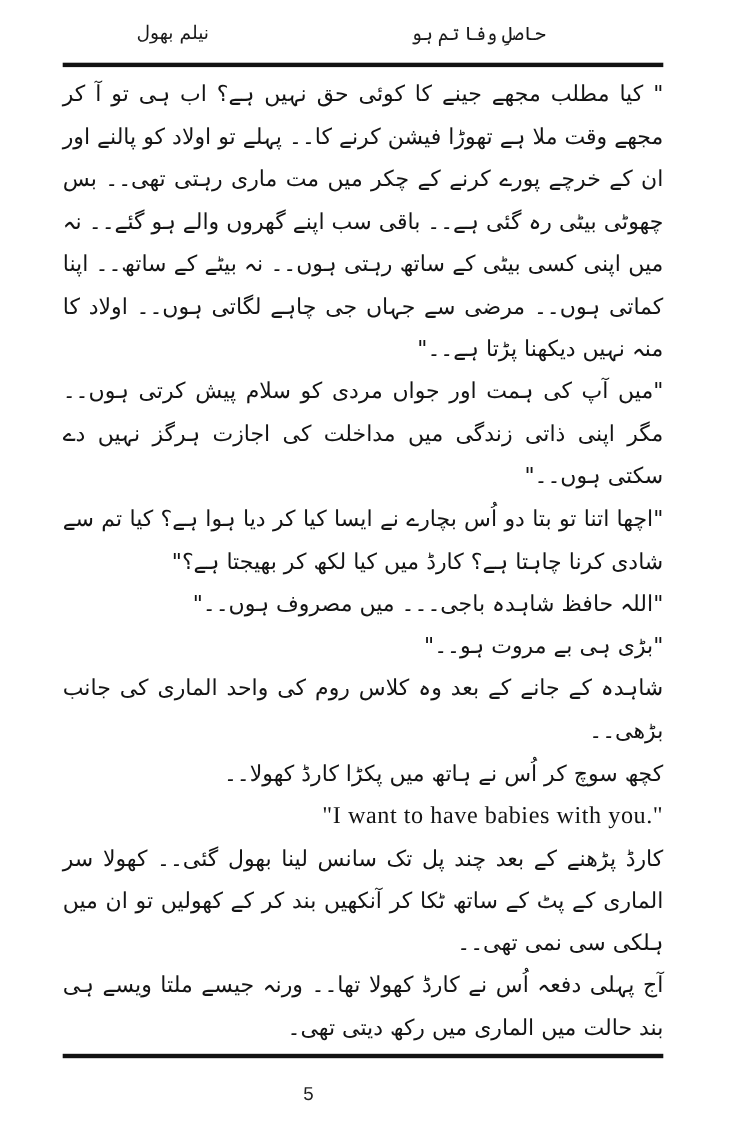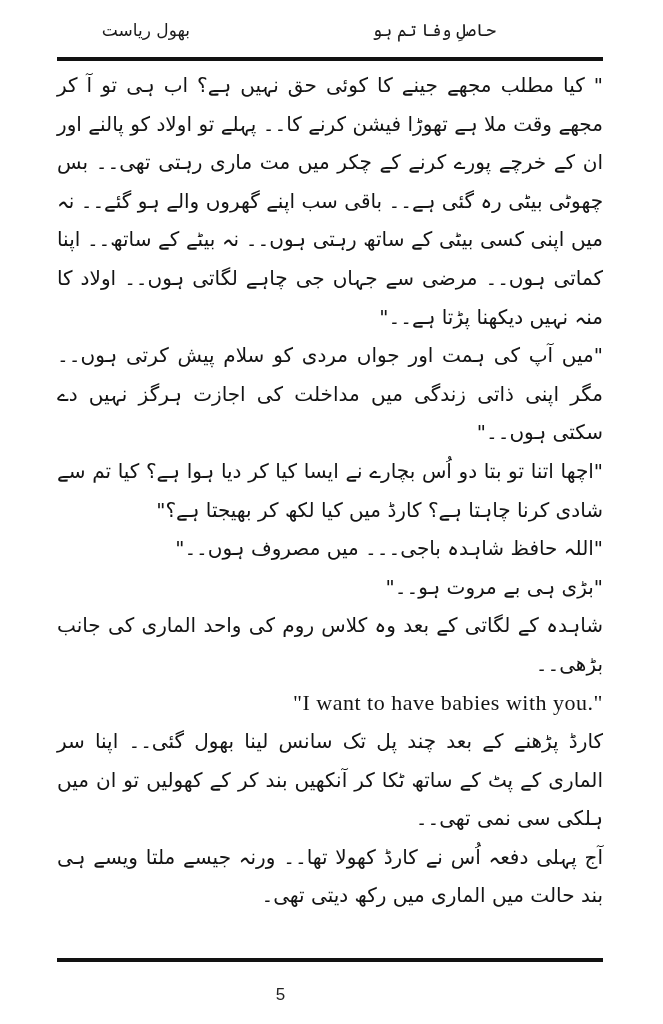--- a/index.html
+++ b/index.html
@@ -10,21 +10,21 @@
     margin: 0 auto;
     background: #ffffff;
     color: #121212;
     overflow: hidden;
   }
   .hdr-title {
     position: absolute;
     top: 20px;
     left: 386px;
     width: 110px;
-    font-family: Liberation Sans, sans-serif;
+    font-family: Liberation Serif, serif;
     font-size: 17px;
     direction: rtl;
     text-align: center;
     white-space: nowrap;
     color: #1a1a1a;
   }
   .hdr-author {
     position: absolute;
     top: 20px;
     left: 126px;
@@ -84,33 +84,34 @@
     color: #222222;
   }
 </style>
 </head>
 <body>
 
 <div class="page">
 
   <div class="hdr-title">حاصلِ وفا تم ہو</div>
 
-  <div class="hdr-author">بھول ریاست</div>
+  <div class="hdr-author">نیلم بھول</div>
 
   <div class="rule rule-top"></div>
 
   <div class="text-body">
       <p class="para ur">" کیا مطلب مجھے جینے کا کوئی حق نہیں ہے؟ اب ہی تو آ کر مجھے وقت ملا ہے تھوڑا فیشن کرنے کا۔۔ پہلے تو اولاد کو پالنے اور ان کے خرچے پورے کرنے کے چکر میں مت ماری رہتی تھی۔۔ بس چھوٹی بیٹی رہ گئی ہے۔۔ باقی سب اپنے گھروں والے ہو گئے۔۔ نہ میں اپنی کسی بیٹی کے ساتھ رہتی ہوں۔۔ نہ بیٹے کے ساتھ۔۔ اپنا کماتی ہوں۔۔ مرضی سے جہاں جی چاہے لگاتی ہوں۔۔ اولاد کا منہ نہیں دیکھنا پڑتا ہے۔۔"</p>
       <p class="para ur">"میں آپ کی ہمت اور جواں مردی کو سلام پیش کرتی ہوں۔۔ مگر اپنی ذاتی زندگی میں مداخلت کی اجازت ہرگز نہیں دے سکتی ہوں۔۔"</p>
       <p class="para ur">"اچھا اتنا تو بتا دو اُس بچارے نے ایسا کیا کر دیا ہوا ہے؟ کیا تم سے شادی کرنا چاہتا ہے؟ کارڈ میں کیا لکھ کر بھیجتا ہے؟"</p>
       <p class="para ur">"اللہ حافظ شاہدہ باجی۔۔۔ میں مصروف ہوں۔۔"</p>
       <p class="para ur">"بڑی ہی بے مروت ہو۔۔"</p>
-      <p class="para ur">شاہدہ کے لگاتی کے بعد وہ کلاس روم کی واحد الماری کی جانب بڑھی۔۔</p>
+      <p class="para ur">شاہدہ کے جانے کے بعد وہ کلاس روم کی واحد الماری کی جانب بڑھی۔۔</p>
+      <p class="para ur">کچھ سوچ کر اُس نے ہاتھ میں پکڑا کارڈ کھولا۔۔</p>
       <p class="para en">"I want to have babies with you."</p>
-      <p class="para ur">کارڈ پڑھنے کے بعد چند پل تک سانس لینا بھول گئی۔۔ اپنا سر الماری کے پٹ کے ساتھ ٹکا کر آنکھیں بند کر کے کھولیں تو ان میں ہلکی سی نمی تھی۔۔</p>
+      <p class="para ur">کارڈ پڑھنے کے بعد چند پل تک سانس لینا بھول گئی۔۔ کھولا سر الماری کے پٹ کے ساتھ ٹکا کر آنکھیں بند کر کے کھولیں تو ان میں ہلکی سی نمی تھی۔۔</p>
       <p class="para ur">آج پہلی دفعہ اُس نے کارڈ کھولا تھا۔۔ ورنہ جیسے ملتا ویسے ہی بند حالت میں الماری میں رکھ دیتی تھی۔</p>
     </div>
 
   <div class="rule rule-bottom"></div>
 
   <div class="page-number">5</div>
 
 </div>
 
 </body></html>

